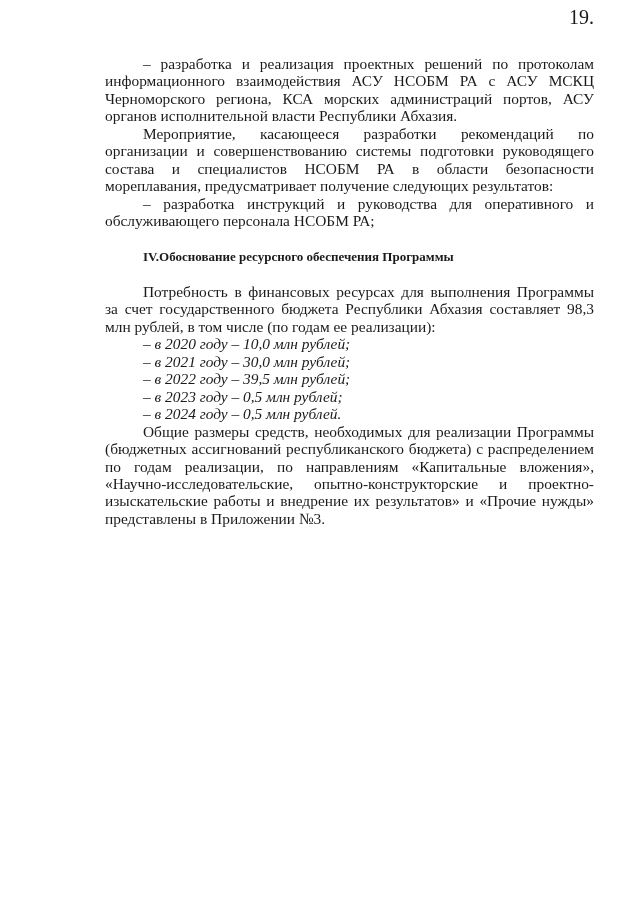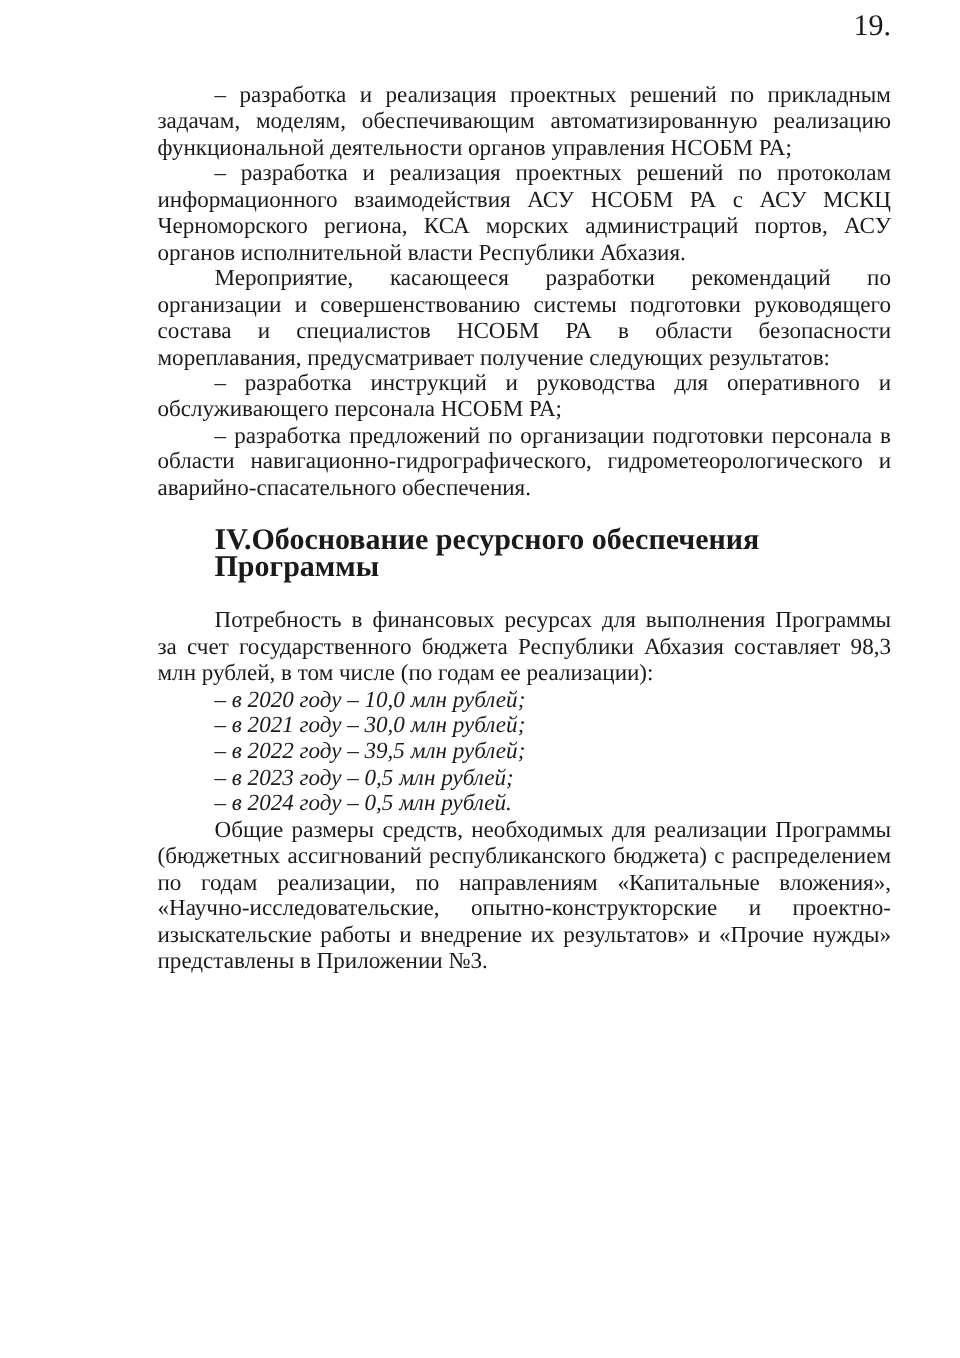--- a/index.html
+++ b/index.html
@@ -32,21 +32,21 @@
     }
     .para {
       margin: 0;
       text-align: justify;
       text-indent: 38px;
     }
     .heading {
       margin: 18px 0 0 0;
       padding-left: 38px;
       font-weight: bold;
-      font-size: 20px;
+      font-size: 13px;
       line-height: 17.45px;
     }
     .heading + .para {
       margin-top: 18px;
     }
     .year-list {
       margin: 0;
       padding: 0;
       list-style: none;
       font-style: italic;
@@ -55,27 +55,25 @@
       padding-left: 38px;
       text-align: left;
     }
   </style>
 </head>
 <body>
 
 <div class="page-number">19.</div>
 
 <div class="content">
-  <p class="para">– разработка и реализация проектных решений по прикладным задачам, моделям, обеспечивающим автоматизированную реализацию функциональной деятельности органов управления НСОБМ РА;</p>
   <p class="para">– разработка и реализация проектных решений по протоколам информационного взаимодействия АСУ НСОБМ РА с АСУ МСКЦ Черноморского региона, КСА морских администраций портов, АСУ органов исполнительной власти Республики Абхазия.</p>
 
   <p class="para">Мероприятие, касающееся разработки рекомендаций по организации и совершенствованию системы подготовки руководящего состава и специалистов НСОБМ РА в области безопасности мореплавания, предусматривает получение следующих результатов:</p>
 
   <p class="para">– разработка инструкций и руководства для оперативного и обслуживающего персонала НСОБМ РА;</p>
-  <p class="para">– разработка предложений по организации подготовки персонала в области навигационно-гидрографического, гидрометеорологического и аварийно-спасательного обеспечения.</p>
 
 
   <h2 class="heading">IV.Обоснование ресурсного обеспечения Программы</h2>
 
   <p class="para">Потребность в финансовых ресурсах для выполнения Программы за счет государственного бюджета Республики Абхазия составляет 98,3 млн рублей, в том числе (по годам ее реализации):</p>
 
   <ul class="year-list">
     <li>– в 2020 году – 10,0 млн рублей;</li>
     <li>– в 2021 году – 30,0 млн рублей;</li>
     <li>– в 2022 году – 39,5 млн рублей;</li>

